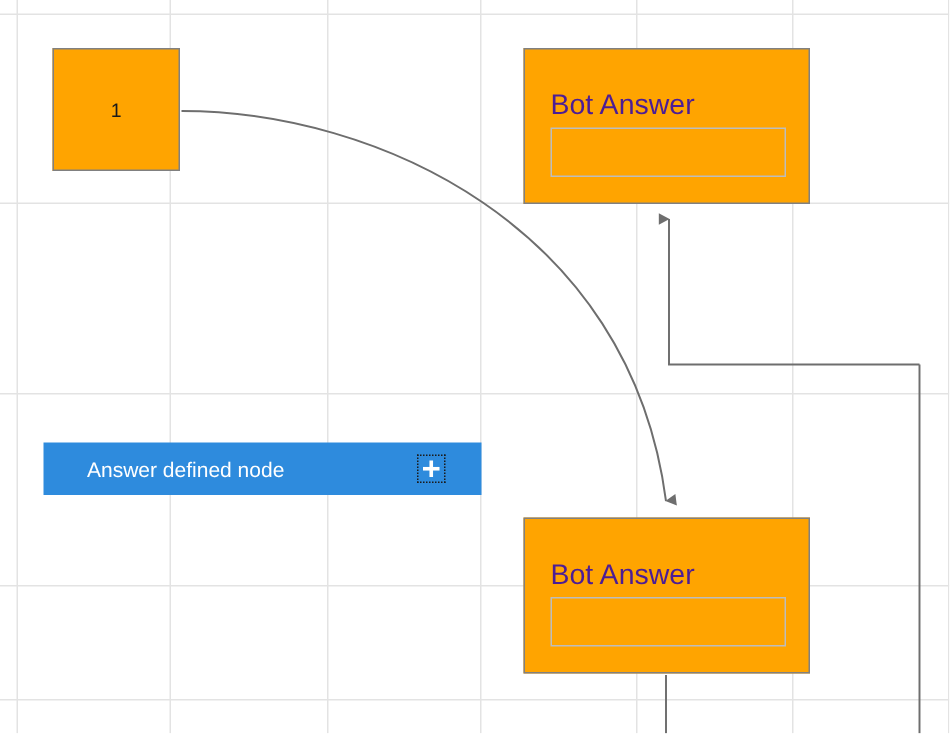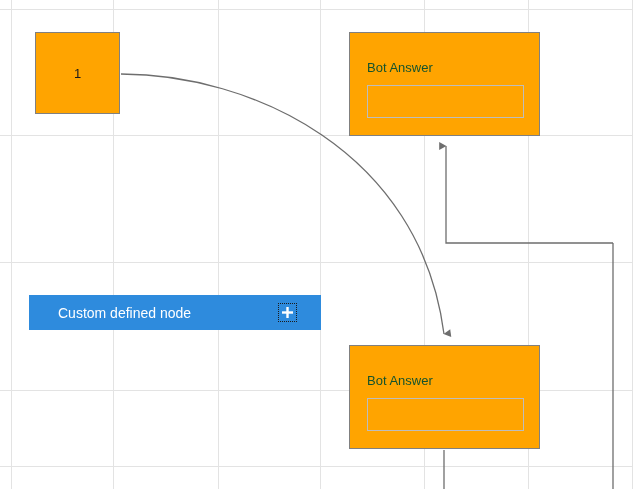--- a/index.html
+++ b/index.html
@@ -78,22 +78,22 @@
     height: 104px;
     padding: 0;
   }
   .node-bot-top  { left: 349px; top: 32px; }
   .node-bot-bot  { left: 349px; top: 345px; }
 
   .node-bot-title {
     position: absolute;
     left: 17px;
     top: 28px;
-    font-size: 13px;
-    color: #14532d;
+    font-size: 19px;
+    color: #4c1d95;
     line-height: 1;
     white-space: nowrap;
     text-align: right;
   }
   .node-bot-field {
     position: absolute;
     left: 17px;
     top: 52px;
     width: 157px;
     height: 33px;
@@ -184,21 +184,21 @@
     <div class="node-bot-title">Bot Answer</div>
     <div class="node-bot-field"></div>
   </div>
 
   <div class="node node-bot node-bot-bot">
     <div class="node-bot-title">Bot Answer</div>
     <div class="node-bot-field"></div>
   </div>
 
   <div class="palette-button">
-    <span class="palette-label">Custom defined node</span>
+    <span class="palette-label">Answer defined node</span>
     <span class="palette-add">
       <svg width="13" height="13" viewBox="0 0 13 13" aria-hidden="true">
         <rect x="5.3" y="1" width="2.4" height="11" fill="#ffffff"></rect>
         <rect x="1" y="5.3" width="11" height="2.4" fill="#ffffff"></rect>
       </svg>
     </span>
   </div>
 
 </div>
 

